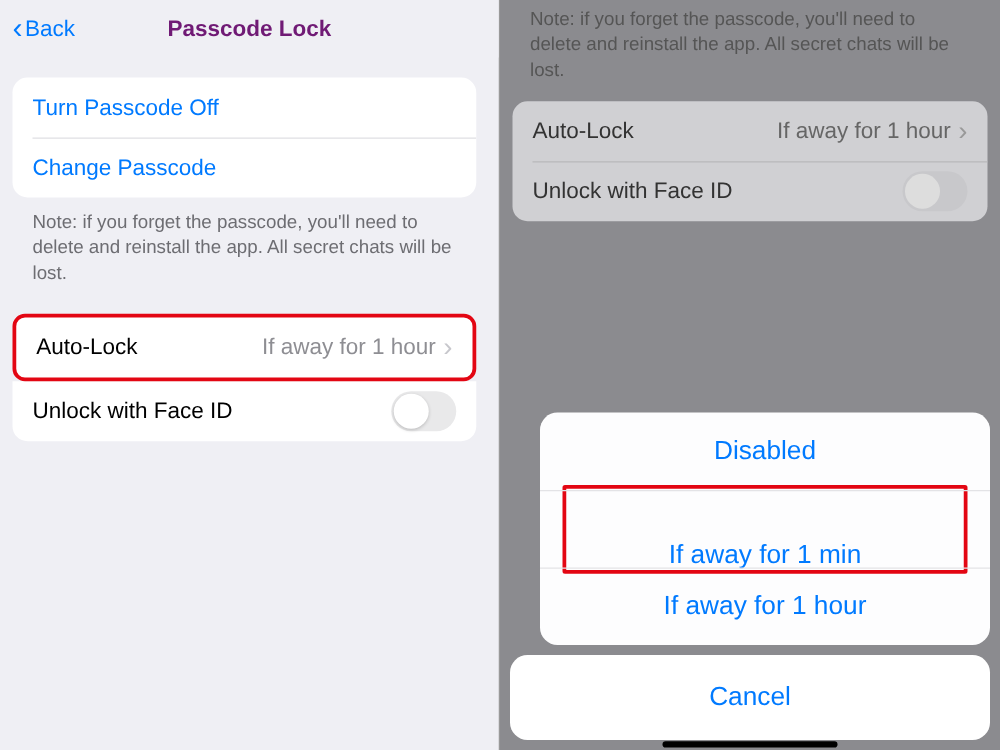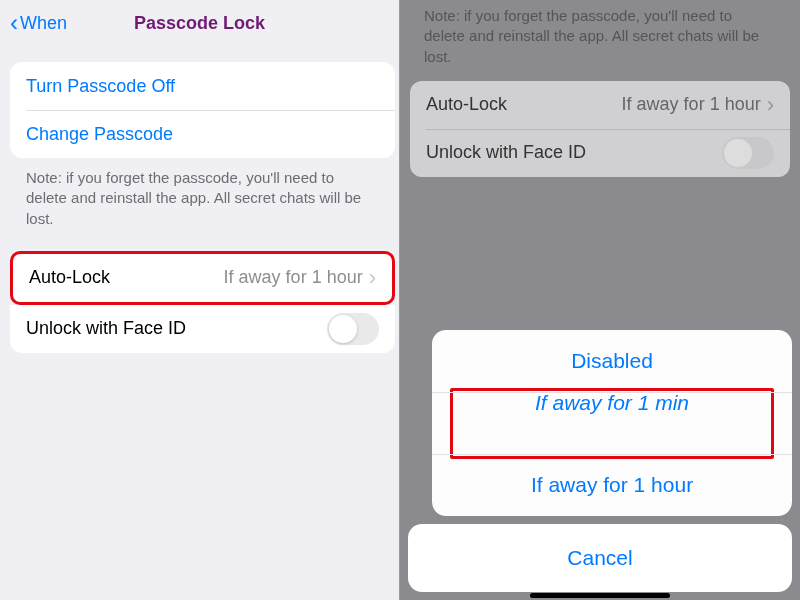--- a/index.html
+++ b/index.html
@@ -7,21 +7,21 @@
     .panel { height: 600px; background: #efeff4; position: relative; overflow: hidden; }
     .left-panel { width: 400px; border-right: 1px solid #999; }
     .right-panel { width: 400px; }
 
     
     .nav-bar { height: 46px; background: #efeff4; display: flex; align-items: center; position: relative; padding: 0 10px; }
     .back-btn { display: flex; align-items: center; color: #007aff; font-size: 18px; cursor: pointer; }
     .back-chevron { font-size: 24px; margin-right: 2px; line-height: 1; }
     .nav-title { position: absolute; left: 0; right: 0; text-align: center; font-size: 18px; font-weight: 600; color: #701a75; pointer-events: none; }
 
-    .section { background: #fff; margin: 16px 4px 0 10px; border-radius: 12px; overflow: hidden; }
+    .section { background: #fff; margin: 16px 18px 0 10px; border-radius: 12px; overflow: hidden; }
     .row { min-height: 48px; display: flex; align-items: center; padding: 0 16px; position: relative; }
     .row + .row::before { content: ""; position: absolute; left: 16px; right: 0; top: 0; height: 1px; background: #e0e0e3; }
     .row-blue { color: #007aff; font-size: 18px; }
     .row-black { color: #000; font-size: 18px; }
     .row-value { margin-left: auto; color: #8e8e93; font-size: 18px; }
     .chevron { color: #c7c7cc; font-size: 22px; margin-left: 6px; line-height: 1; }
     .footer-text { color: #6d6d72; font-size: 15px; line-height: 1.35; padding: 10px 26px 0 26px; }
     .footer-text p + p { margin-top: 14px; }
 
     .toggle { width: 52px; height: 32px; background: #e9e9ea; border-radius: 16px; margin-left: auto; position: relative; }
@@ -42,30 +42,30 @@
     .under-toggle { width: 52px; height: 32px; background: #c8c8cb; border-radius: 16px; margin-left: auto; position: relative; }
     .under-toggle-knob { width: 28px; height: 28px; background: #ddd; border-radius: 50%; position: absolute; top: 2px; left: 2px; }
 
     .action-sheet { position: absolute; left: 8px; right: 8px; bottom: 8px; }
     .sheet-group { background: #fdfdfe; border-radius: 14px; overflow: hidden; margin-bottom: 8px; margin-left: 24px; }
     .sheet-item { height: 62px; display: flex; align-items: center; justify-content: center; color: #007aff; font-size: 21px; position: relative; cursor: pointer; }
     .sheet-item + .sheet-item::before { content: ""; position: absolute; left: 0; right: 0; top: 0; height: 1px; background: #e3e3e6; }
     .sheet-cancel { background: #fff; border-radius: 14px; height: 68px; display: flex; align-items: center; justify-content: center; color: #007aff; font-size: 21px; font-weight: 500; cursor: pointer; }
     .home-ind { position: absolute; bottom: 2px; left: 50%; transform: translateX(-50%); width: 140px; height: 5px; background: #000; border-radius: 3px; }
     .sheet-redbox { border: 3px solid #e30613; margin: 0 18px; border-radius: 2px; }
-    .sheet-redbox-inner { height: 65px; display: flex; align-items: flex-start; justify-content: center; font-style: italic; }
+    .sheet-redbox-inner { height: 65px; display: flex; align-items: flex-end; justify-content: center; }
   </style>
 </head>
 <body>
 
 <div class="panel left-panel">
   <div class="nav-bar">
     <div class="back-btn">
       <span class="back-chevron">‹</span>
-      <span>When</span>
+      <span>Back</span>
     </div>
     <div class="nav-title">Passcode Lock</div>
   </div>
 
   <div class="section">
     <div class="row row-blue">
       <span>Turn Passcode Off</span>
     </div>
     <div class="row row-blue">
       <span>Change Passcode</span>

